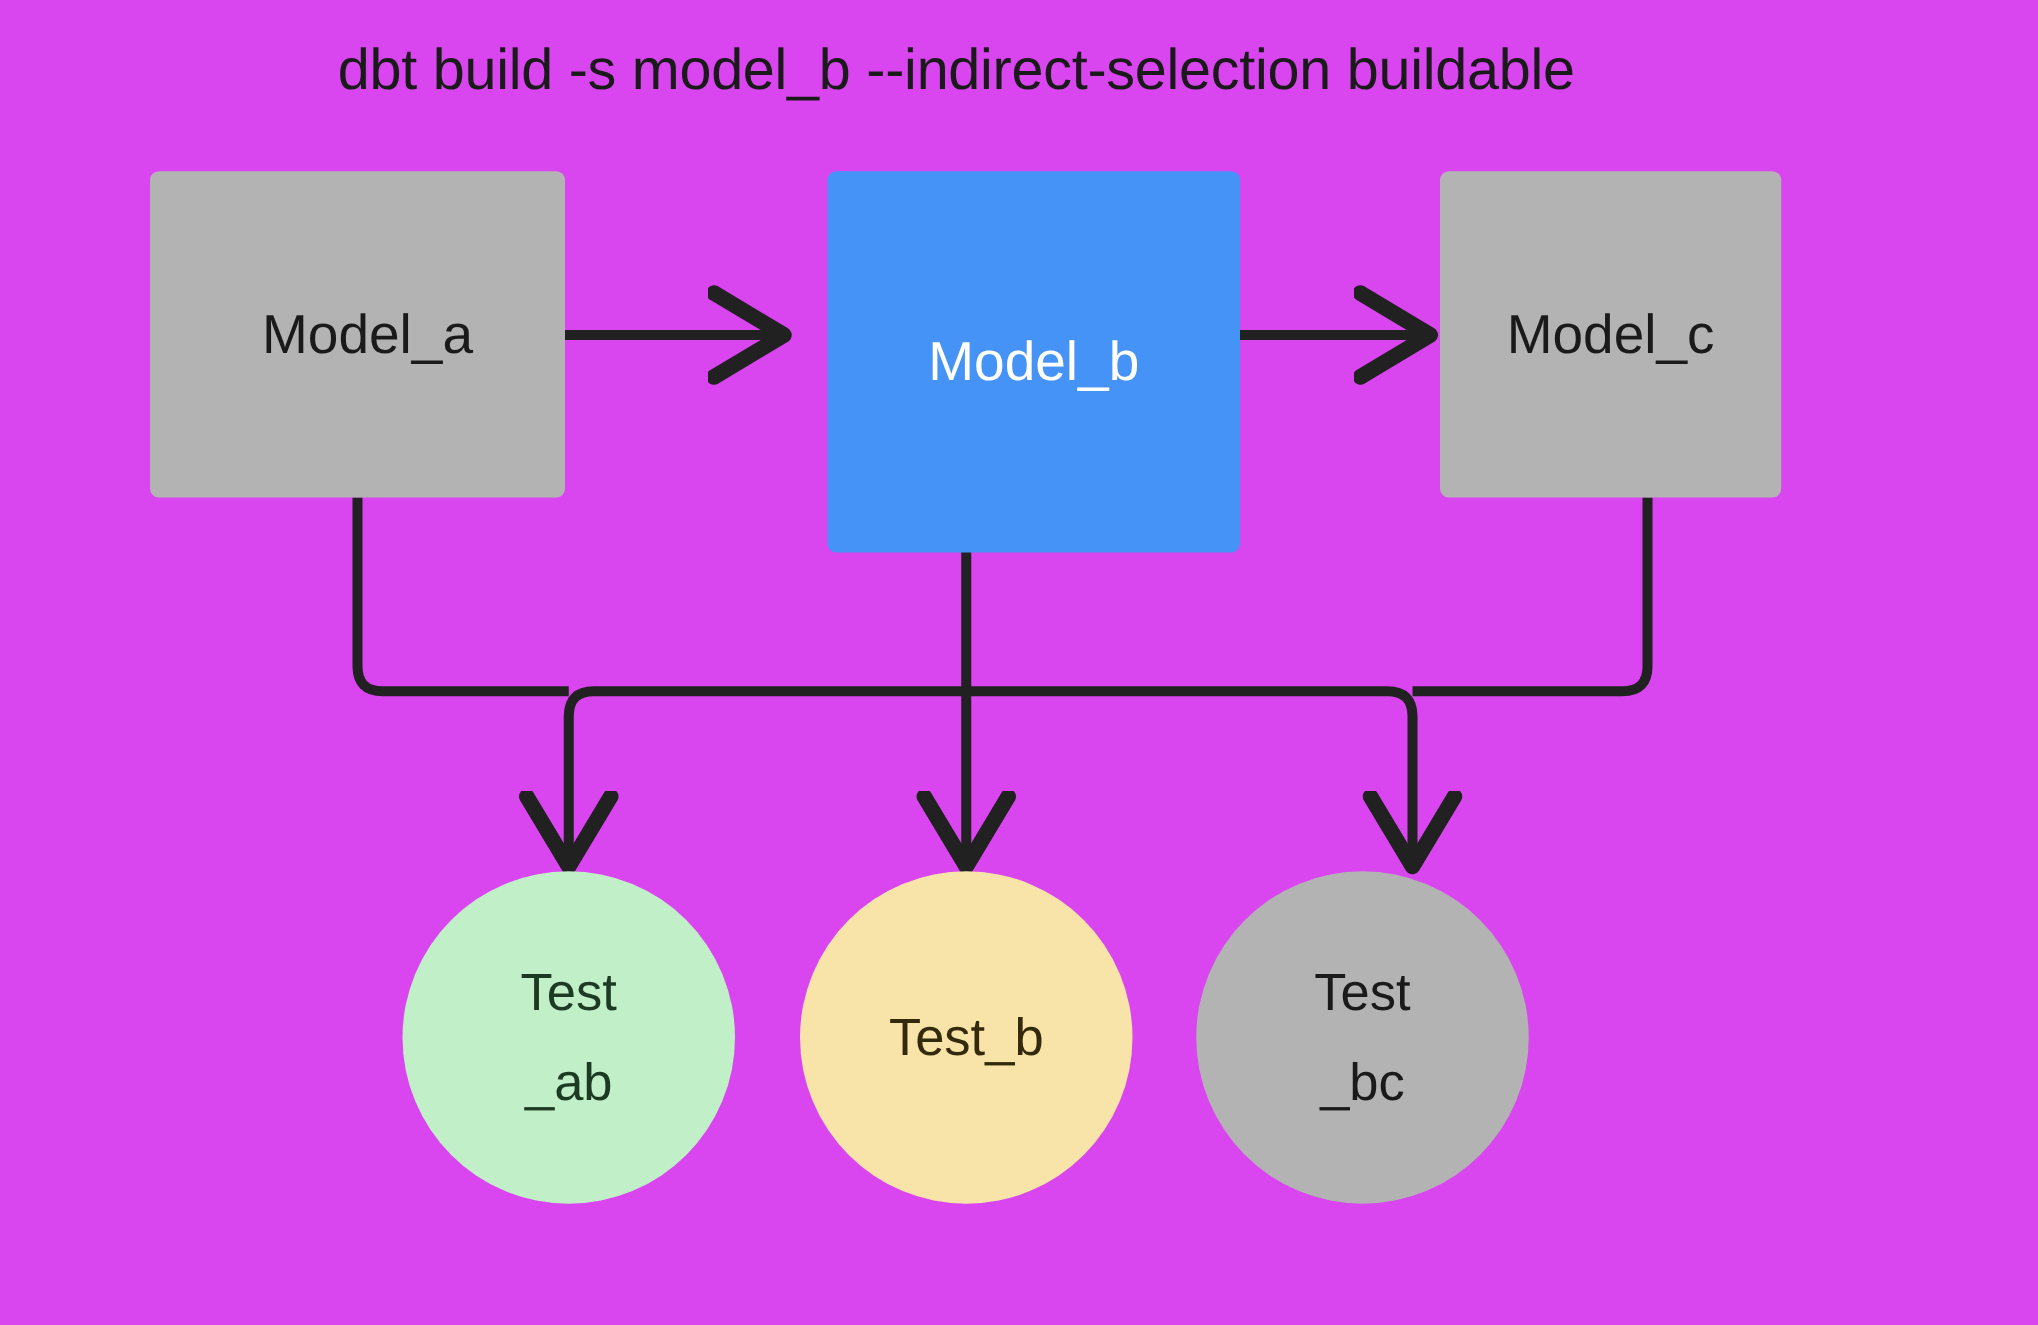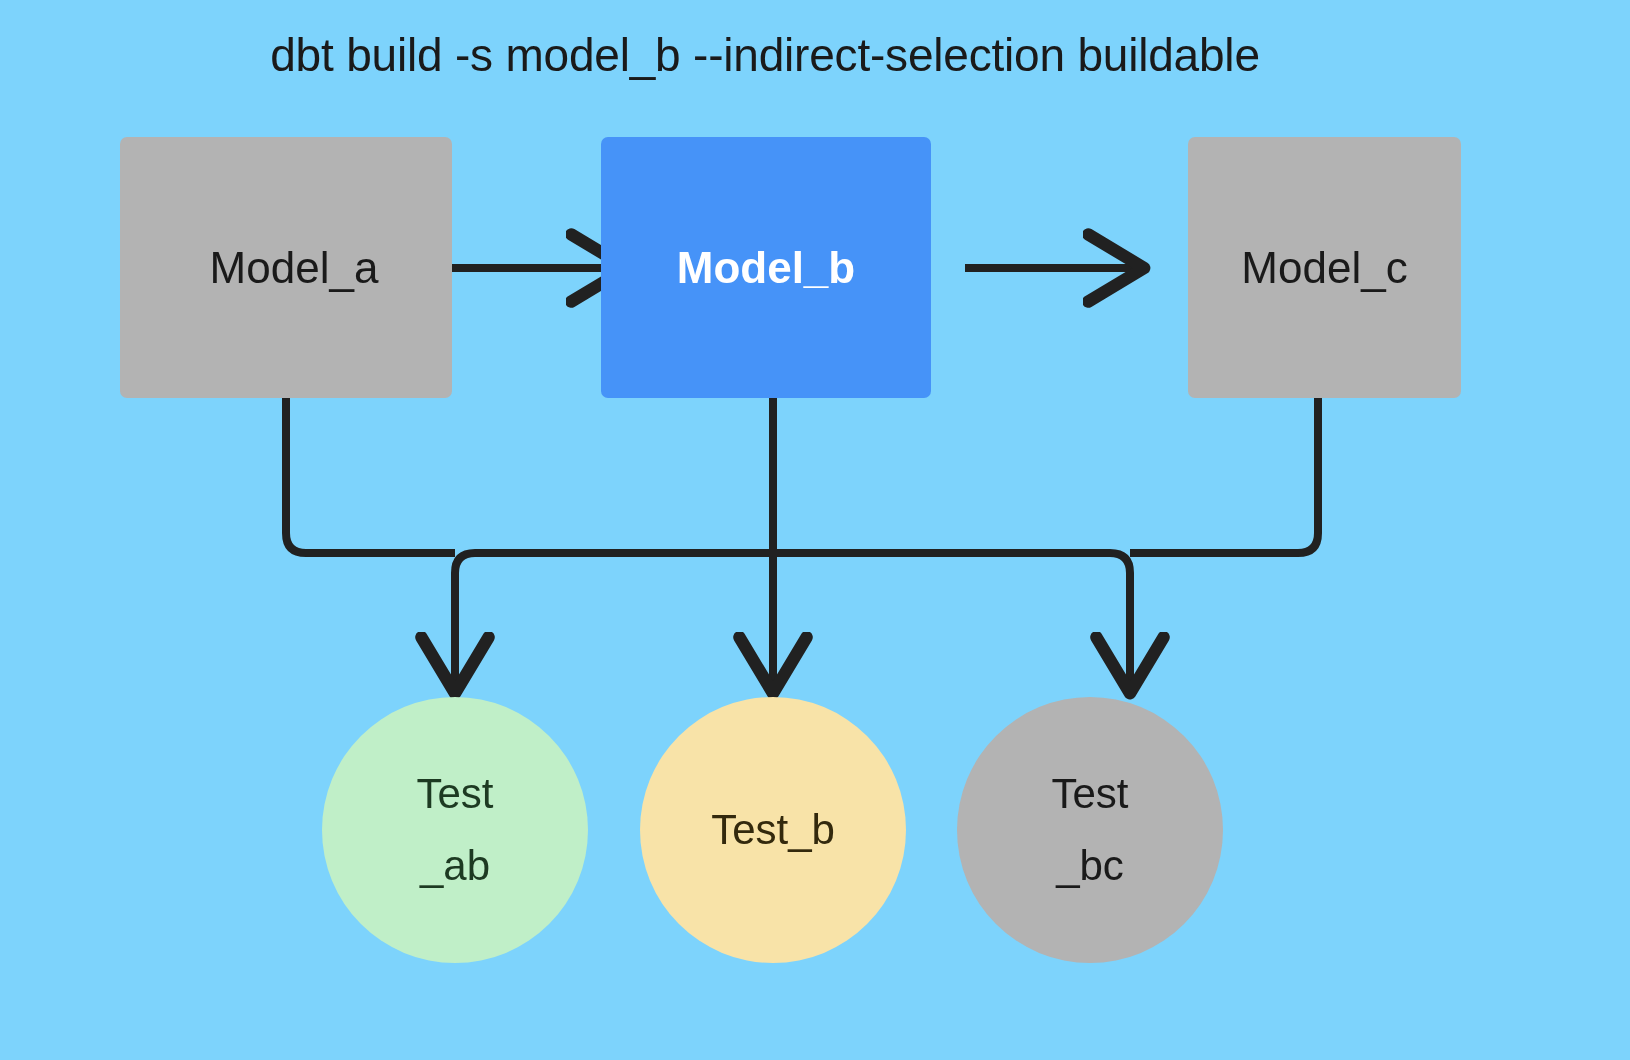--- a/index.html
+++ b/index.html
@@ -4,21 +4,21 @@
 <style>
   html, body {
     margin: 0;
     padding: 0;
     background: #ffffff;
   }
   #canvas {
     position: relative;
     width: 1630px;
     height: 1060px;
-    background: #7dd3fc;
+    background: #d946ef;
     font-family: "Liberation Sans", sans-serif;
     overflow: hidden;
   }
   #title {
     position: absolute;
     left: 0;
     top: 28px;
     width: 1530px;
     text-align: center;
     font-size: 46px;
@@ -88,25 +88,25 @@
       <path d="M 773 553 L 1110 553 Q 1130 553 1130 573 L 1130 690" marker-end="url(#ah)"></path>
 
       <path d="M 1318 398 L 1318 533 Q 1318 553 1298 553 L 1130 553"></path>
     </g>
   </svg>
 
   <div class="model-box" style="left:120px; top:137px; width:332px; height:261px; background:#b3b3b3; color:#1a1a1a;padding-left:16px;">
     <span>Model_a</span>
   </div>
 
-  <div class="model-box" style="left:601px; top:137px; width:330px; height:261px; background:#4693f8; color:#ffffff;font-weight:bold;">
+  <div class="model-box" style="left:662px; top:137px; width:330px; height:305px; background:#4693f8; color:#ffffff;">
     <span>Model_b</span>
   </div>
 
-  <div class="model-box" style="left:1188px; top:137px; width:273px; height:261px; background:#b3b3b3; color:#1a1a1a;">
+  <div class="model-box" style="left:1152px; top:137px; width:273px; height:261px; background:#b3b3b3; color:#1a1a1a;">
     <span>Model_c</span>
   </div>
 
   <div class="test-circle" style="left:322px; top:697px; width:266px; height:266px; background:#c0efc8; color:#1d3a22;">
     <span class="ln">Test</span>
     <span class="ln">_ab</span>
   </div>
 
   <div class="test-circle" style="left:640px; top:697px; width:266px; height:266px; background:#f8e3a8; color:#33290d;justify-content:center;">
     <span class="ln">Test_b</span>

